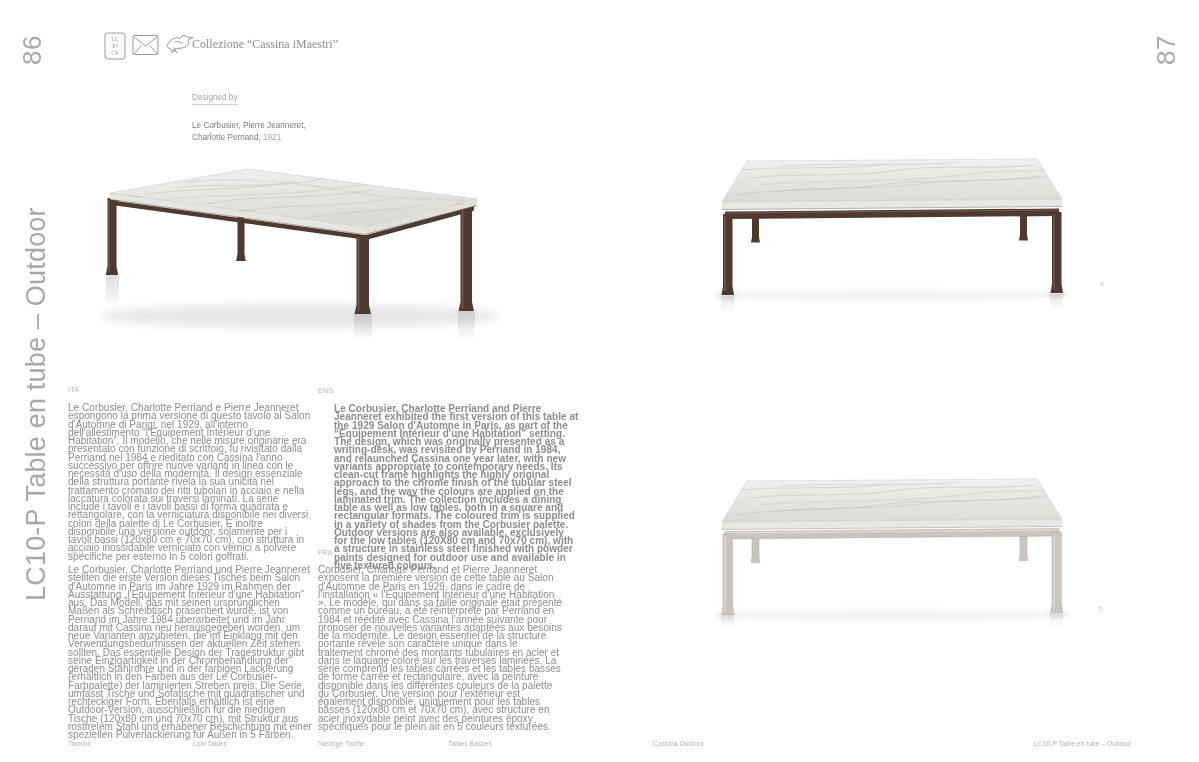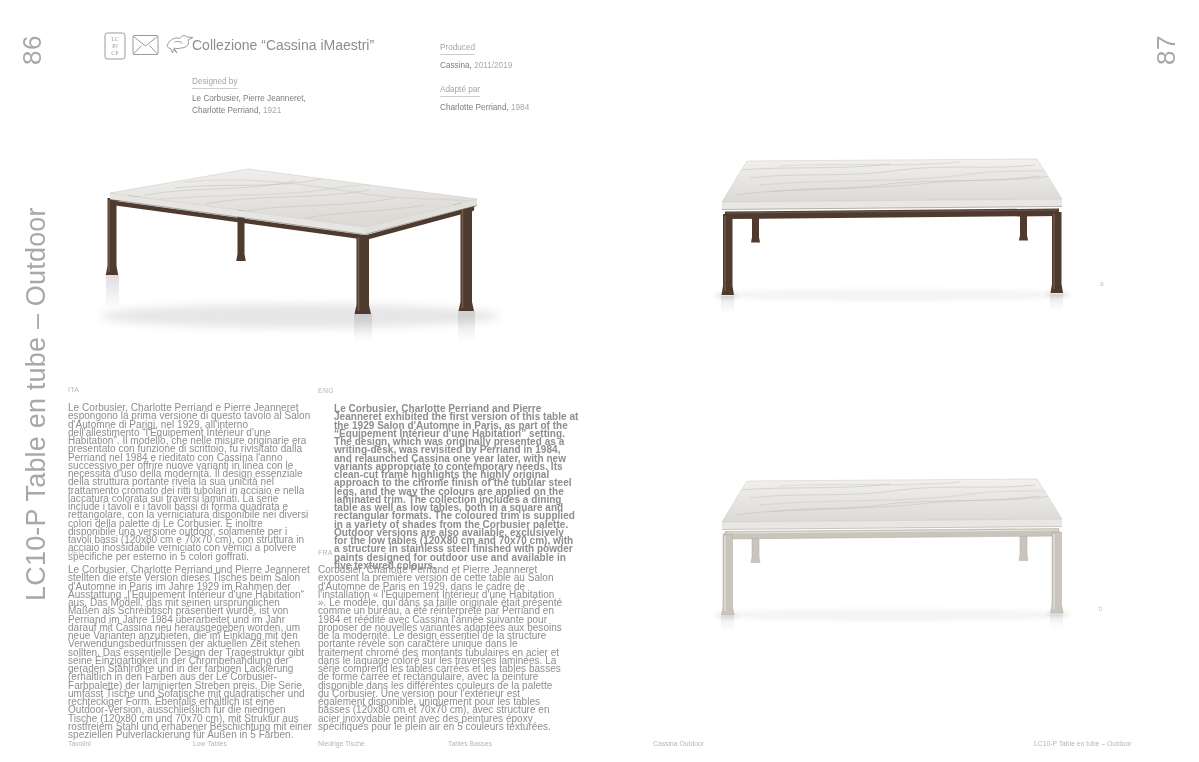--- a/index.html
+++ b/index.html
@@ -8,21 +8,21 @@
   .abs{position:absolute;}
 
   
   .pgnum{position:absolute;font-size:26px;color:var(--text-light,#9c9c9c);
          transform:rotate(-90deg);transform-origin:0 0;white-space:nowrap;letter-spacing:.5px;}
   .v-title{position:absolute;left:21px;top:601px;transform:rotate(-90deg);transform-origin:0 0;
            font-size:27px;color:var(--text-light,#a8a8a8);white-space:nowrap;letter-spacing:.2px;}
 
   
   .hdr-label{font-size:8.2px;color:#a4a4a4;border-bottom:1px solid #cdcdcd;padding-bottom:2px;display:inline-block;}
-  .hdr-collection{font-size:14px;color:var(--text-mid,#8d8d8d);}
+  .hdr-collection{font-size:12px;color:var(--text-mid,#8d8d8d);font-family:Liberation Serif, serif;}
   .hdr-names{font-size:8.2px;color:var(--text-dark,#7d7d7d);line-height:11.5px;}
   .hdr-year{color:var(--text-light,#a8a8a8);}
 
   
   .lang-code{font-size:6.8px;color:var(--text-faint,#b4b4b4);letter-spacing:.4px;}
   .lang-text{font-size:10px;line-height:8.25px;color:var(--text-mid,#8d8d8d);width:245px;letter-spacing:.04px;}
   .pre{white-space:pre-line;}
 
   
   .foot{font-size:6.8px;color:var(--text-faint,#b6b6b6);white-space:nowrap;}
@@ -61,43 +61,29 @@
       <line x1="1.5" y1="21" x2="9.5" y2="12.5"></line>
       <line x1="25.5" y1="21" x2="17.5" y2="12.5"></line>
     </svg>
     <svg class="icon" width="30" height="25" viewBox="0 0 30 25" style="margin-left:1px;vertical-align:3px;">
       <path d="M2,14 C4,8 10,4.5 15,6.5 C16,3.5 20,2.5 22,5 L28,5.5 L23,8 C25,12 21.5,16 16,16 C13.5,16.8 10.5,16.8 9,16 L12,21 L8.5,17.5 L7.5,21 L5.5,16.5 C3.5,16.3 2,15 2,14 Z" stroke-linejoin="round"></path>
       <path d="M9.5,10 C12.5,8.8 15.5,9.5 17.5,11.5"></path>
     </svg>
   </div>
 
   <div class="abs hdr-collection" style="left:192px;top:37px;">Collezione “Cassina iMaestri”</div>
-  <div class="abs" style="left:192px;top:70px;">
+  <div class="abs" style="left:192px;top:86px;">
     <span class="hdr-label">Designed by</span>
-    <div class="hdr-names" style="margin-top:4px;">
+    <div class="hdr-names" style="margin-top:15px;">
       <span>Le Corbusier, Pierre Jeanneret,</span><br>
       <span>Charlotte Perriand,</span>
       <span class="hdr-year">1921</span>
     </div>
   </div>
 
-  <div class="abs" style="left:440px;top:36px;">
-    <span class="hdr-label">Produced</span>
-    <div class="hdr-names" style="margin-top:5px;">
-      <span>Cassina,</span>
-      <span class="hdr-year">2011/2019</span>
-    </div>
-    <div style="margin-top:6px;">
-      <span class="hdr-label">Adapté par</span>
-    </div>
-    <div class="hdr-names" style="margin-top:5px;">
-      <span>Charlotte Perriand,</span>
-      <span class="hdr-year">1984</span>
-    </div>
-  </div>
 
   <svg class="abs" style="left:85px;top:148px;" width="480" height="195" viewBox="0 0 480 195">
     <defs>
       <linearGradient id="marbL" x1="0" y1="0" x2="0.25" y2="1">
         <stop offset="0" stop-color="var(--marble-hi,#f1f0ee)"></stop>
         <stop offset="1" stop-color="var(--marble-lo,#dcdad5)"></stop>
       </linearGradient>
       <linearGradient id="reflL" x1="0" y1="0" x2="0" y2="1">
         <stop offset="0" stop-color="#6b6b6b" stop-opacity=".22"></stop>
         <stop offset="1" stop-color="#6b6b6b" stop-opacity="0"></stop>

